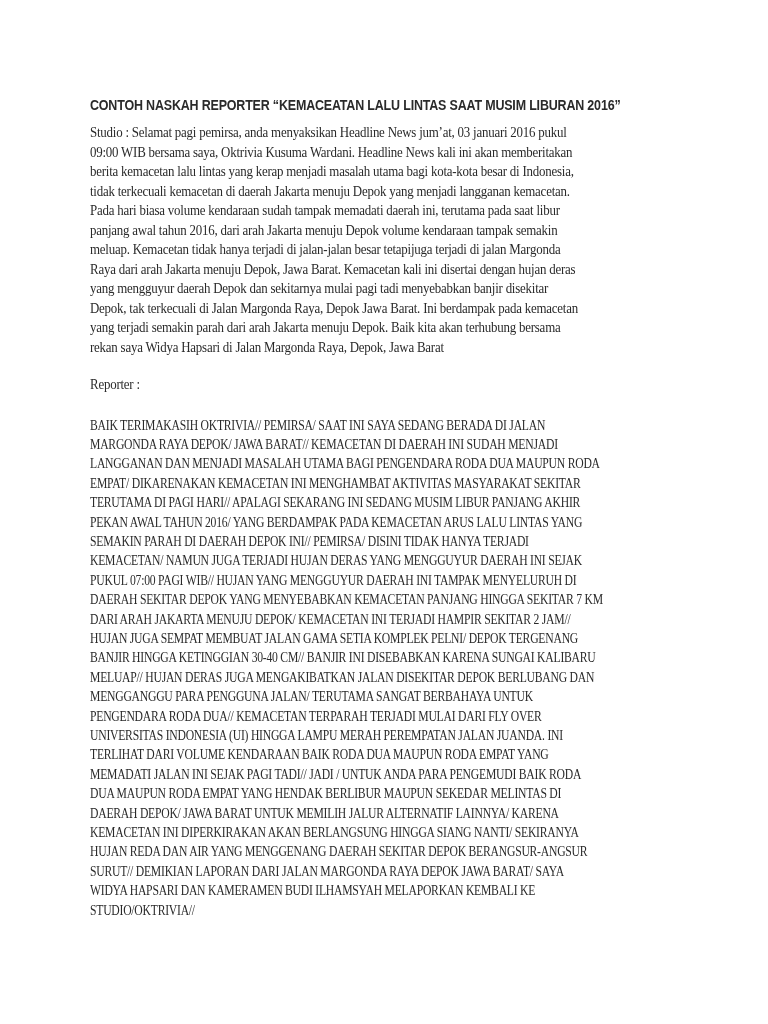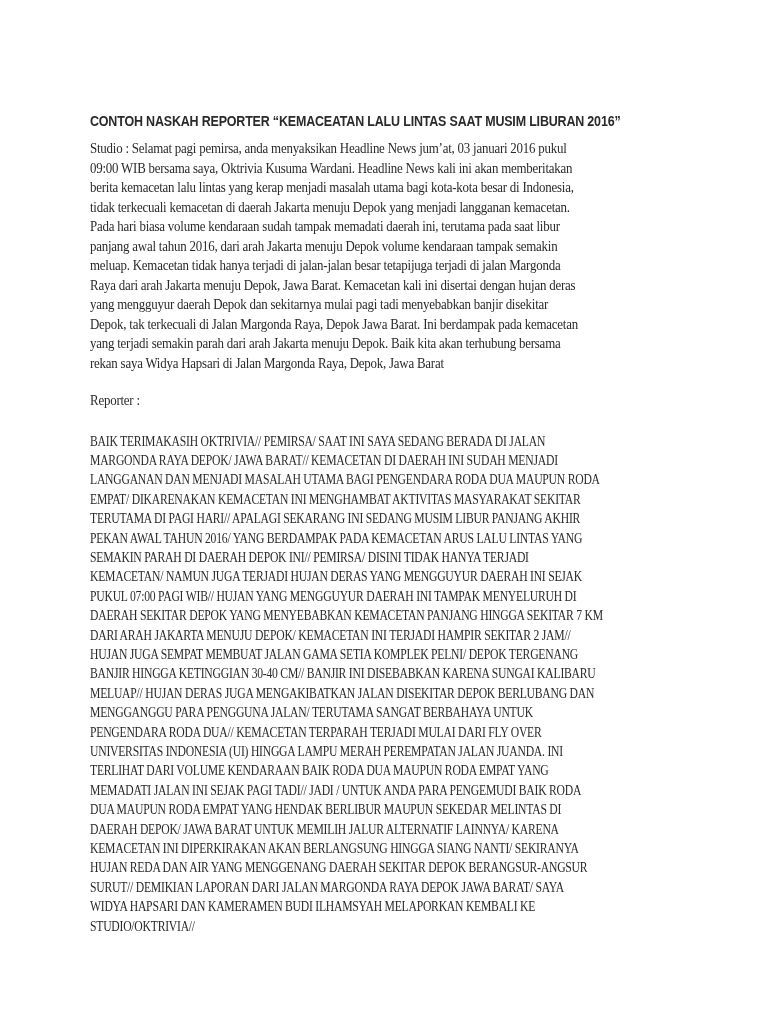--- a/index.html
+++ b/index.html
@@ -1,20 +1,19 @@
 <!DOCTYPE html>
 <html><head>
   <meta charset="utf-8">
   <style>
     html, body { margin: 0; padding: 0; background: #ffffff; }
     body { width: 768px; height: 1024px; overflow: hidden; position: relative; }
     .page {
       position: absolute; left: 0; top: 0; width: 768px; height: 955px;
       background: #ffffff;
-      margin-top: 16px;
     }
     .doc {
       position: absolute; left: 90px; top: 95px; width: 600px;
       font-family: "Liberation Serif", "DejaVu Serif", serif;
       color: #2a2a2a;
     }
     .title {
       font-family: "Liberation Sans Narrow", "Liberation Sans", sans-serif;
       font-weight: bold;
       font-size: 14.5px;

